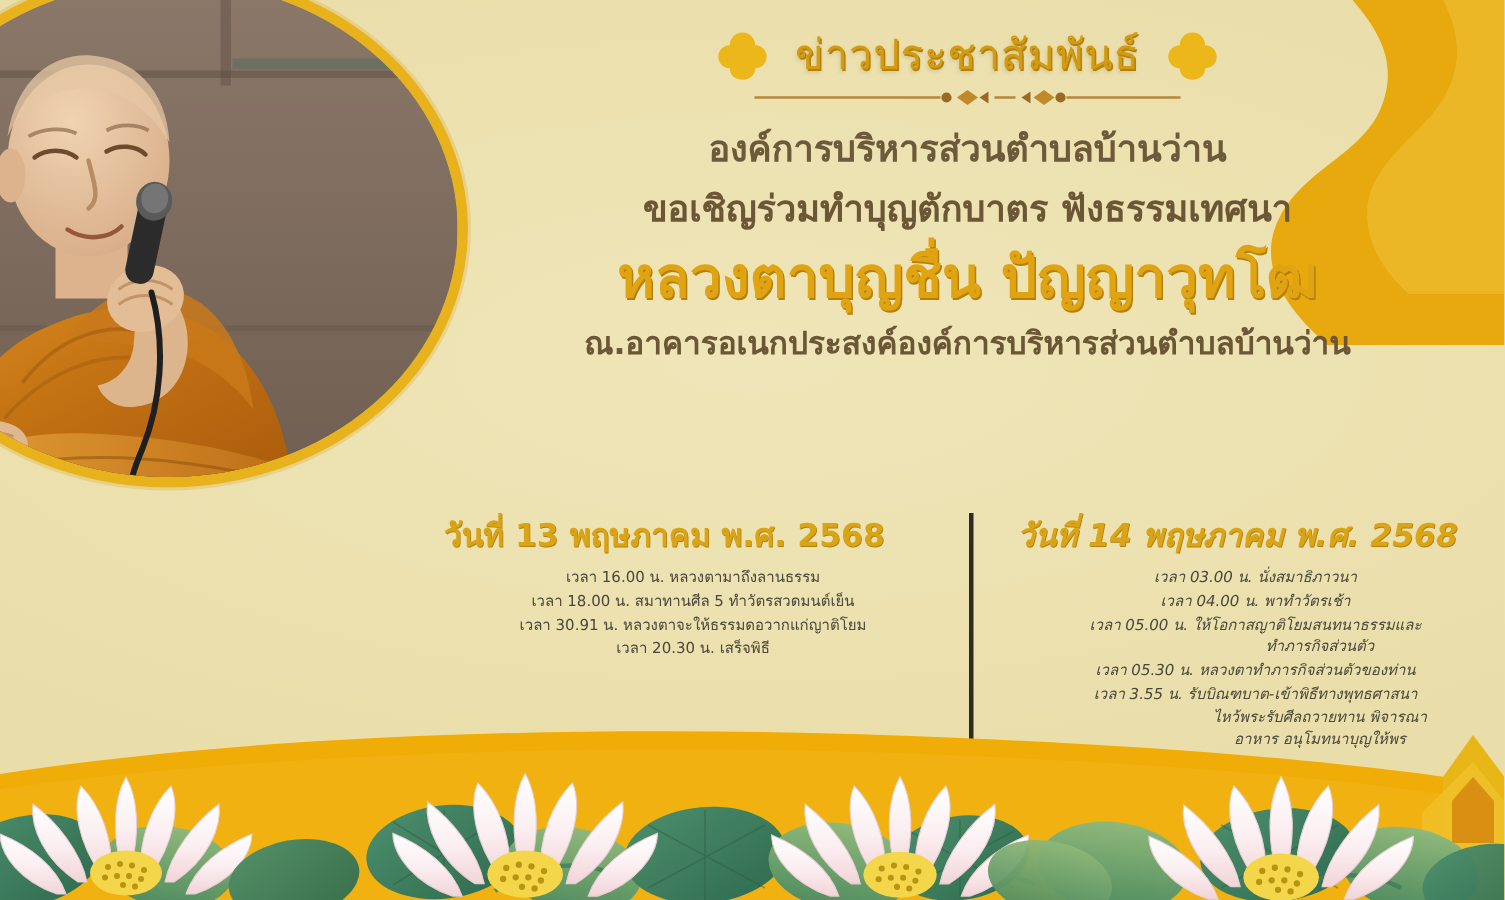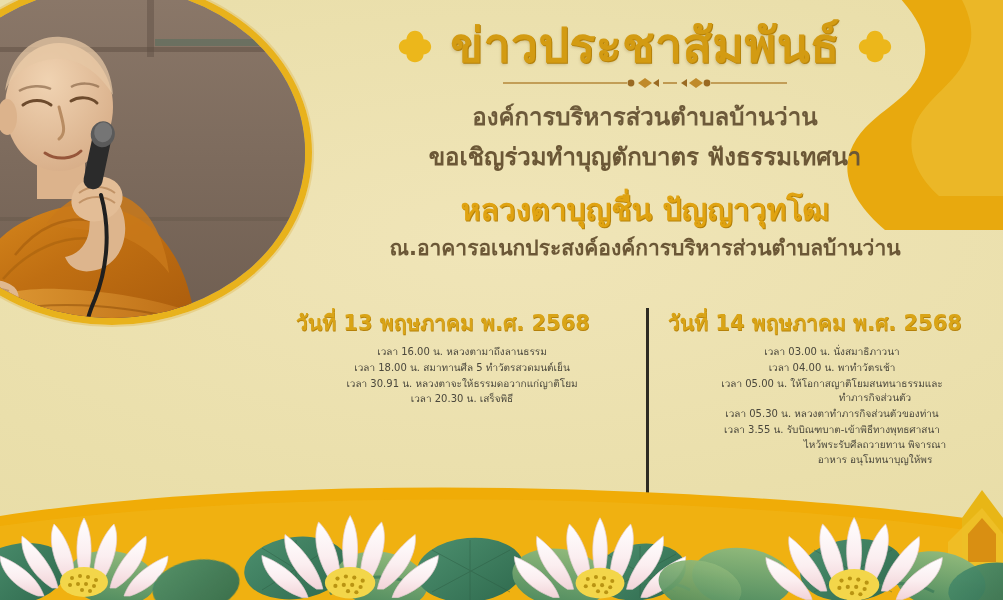--- a/index.html
+++ b/index.html
@@ -34,43 +34,43 @@
   }
   .photo-inner { position:absolute; inset:0; overflow:hidden; background:#7d6a5c; }
   .photo-inner svg { position:absolute; left:0; top:0; }
 
   
   .header { position:absolute; left:300px; top:20px; width:690px; text-align:center; }
 
   .title-row { display:flex; align-items:center; justify-content:center; gap:18px; }
   .quatrefoil { width:34px; height:34px; flex:0 0 auto; }
   .main-title {
-    font-size:48px; font-weight:bold; letter-spacing:.5px;
+    font-size:28px; font-weight:normal; letter-spacing:.5px;
     color:#d39b12;
     text-shadow:1px 1px 0 #b5810a, 0 2px 3px rgba(120,85,10,.25);
     line-height:1.08;
     white-space:nowrap;
   }
 
   .title-rule { margin:3px auto 0; width:300px; height:16px; }
 
   .sub1 { margin-top:7px; font-size:24px; font-weight:bold; color:#6d5a3a; line-height:1.25; }
   .sub2 { margin-top:10px; font-size:24px; font-weight:bold; color:#6b5736; line-height:1.25; }
   .monk-name {
-    margin-top:20px; font-size:30px; font-weight:bold; color:#e0a311;
+    margin-top:9px; font-size:38px; font-weight:bold; color:#e0a311;
     text-shadow:1px 1px 0 #b5810a; line-height:1.2;
   }
   .venue { margin-top:7px; font-size:21px; font-weight:bold; color:#6b5736; line-height:1.25; }
   .agenda-word { margin-top:5px; font-size:23px; font-weight:bold; color:#e0a311; text-shadow:1px 1px 0 #b5810a; }
 
   
   .schedule { position:absolute; left:296px; top:306px; width:700px; display:flex; }
-  .col { position:relative; }
+  .col { position:relative;margin-top:34px; }
   .col-left { width:350px; padding-right:18px; }
-  .col-right { width:350px; padding-left:22px; }
+  .col-right { width:350px; padding-left:32px;font-style:italic; }
   .col-divider {
     position:absolute; left:0; top:2px; width:3px; height:200px;
     background:#2e2b22;
   }
   .day-heading {
     font-size:21px; font-weight:bold; color:#d9a417;
     text-shadow:.5px .5px 0 #b5810a;
     margin-bottom:6px; white-space:nowrap;
   }
   .items { list-style:none; }

